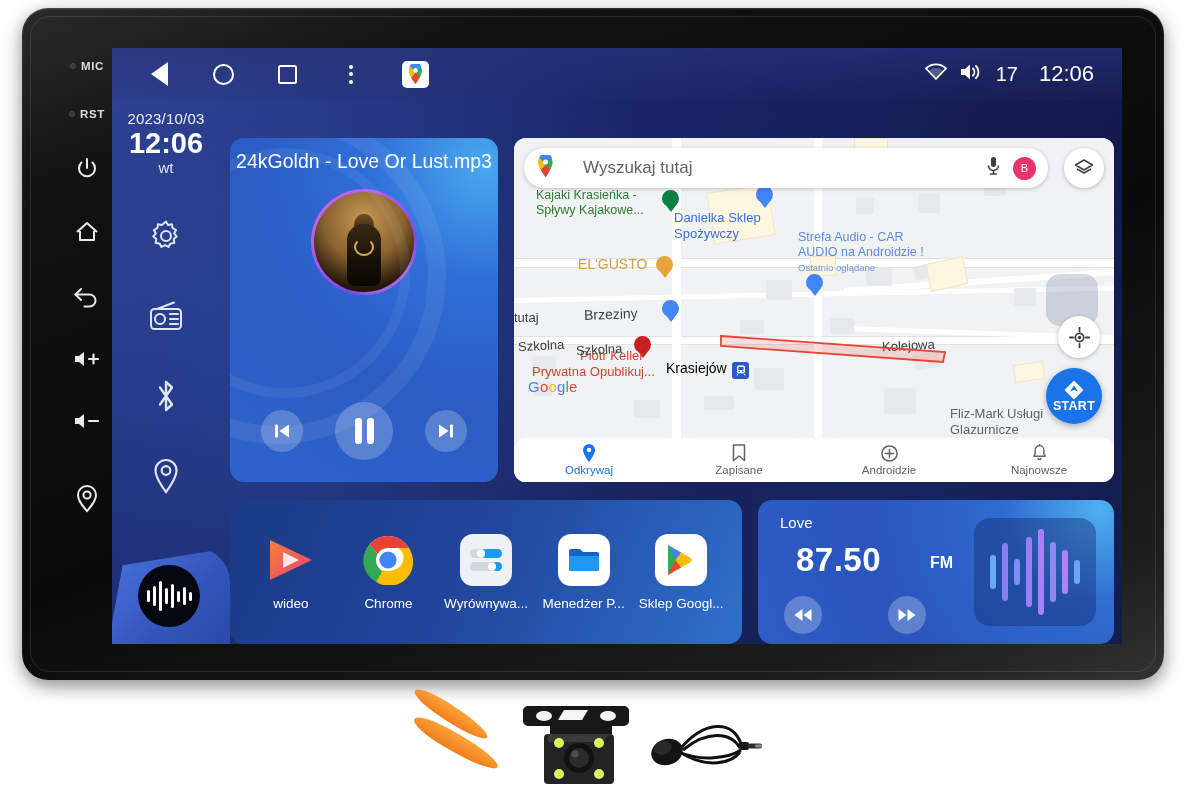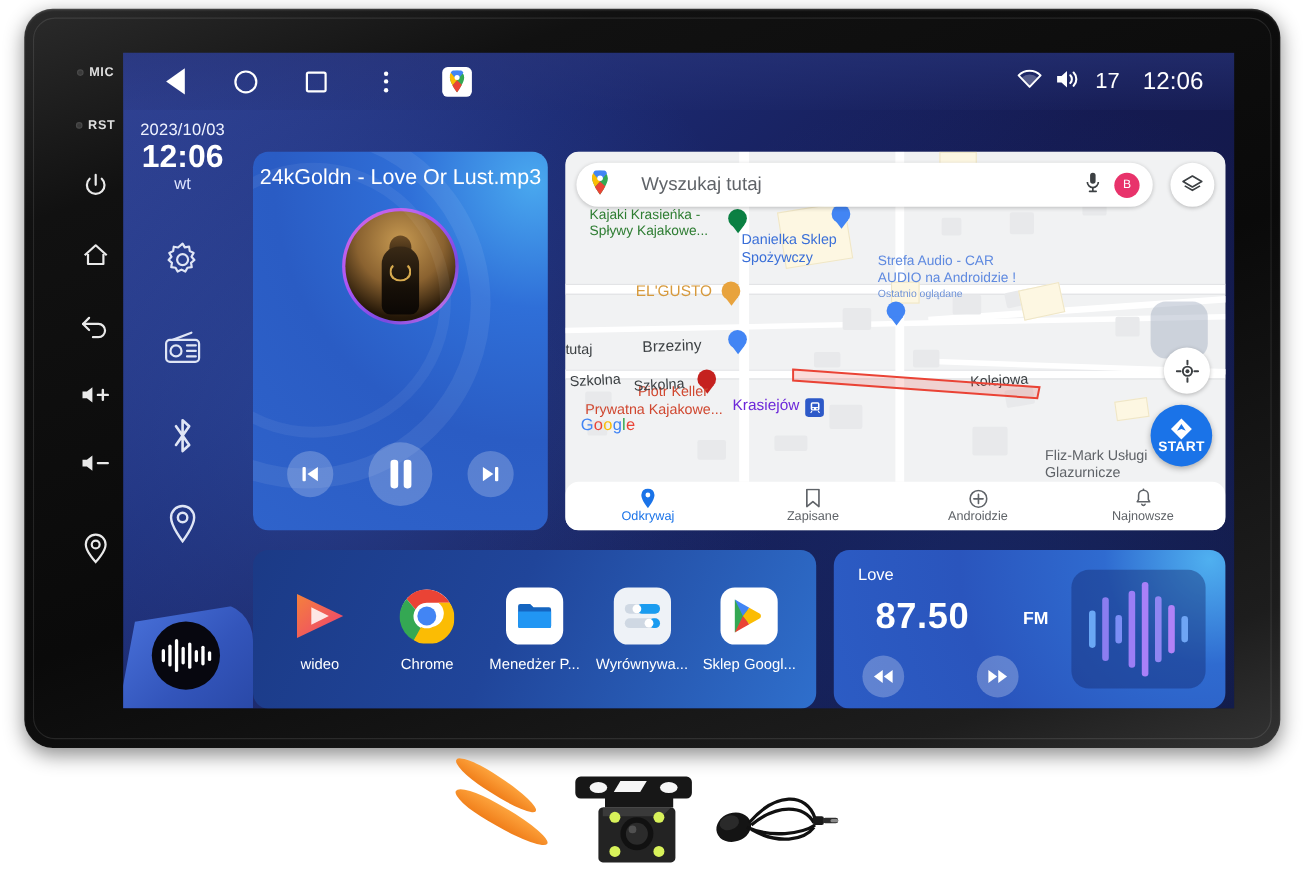--- a/index.html
+++ b/index.html
@@ -516,33 +516,33 @@
               <div>Spożywczy</div>
           </div>
           <div class="maplabel" style="left:284px;top:92px;color:#5f8ae0;font-size:12.5px;line-height:15px;">
             <div>Strefa Audio - CAR</div>
               <div>AUDIO na Androidzie !</div>
             <div style="font-size:9.5px;color:#6f93d8;">Ostatnio oglądane</div>
           </div>
           <div class="maplabel" style="left:64px;top:118px;color:#d79a3c;font-size:14px;">EL'GUSTO</div>
           <div class="maplabel" style="left:18px;top:210px;color:#d0472f;font-size:13px;line-height:16px;">
             <div style="margin-left:48px;">Piotr Keller</div>
-              <div>Prywatna Kajakowe...</div>
+              <div>Prywatna Opublikuj...</div>
           </div>
           <div class="maplabel" style="left:436px;top:268px;color:#5f6368;font-size:13px;line-height:16px;">
             <div>Fliz-Mark Usługi</div>
               <div>Glazurnicze</div>
           </div>
 
           <div class="maplabel" style="left:0px;top:172px;color:#3c4043;font-size:13px;">tutaj</div>
           <div class="maplabel" style="left:70px;top:168px;color:#3c4043;font-size:14px;transform:rotate(-2deg);">Brzeziny</div>
           <div class="maplabel" style="left:4px;top:200px;color:#3c4043;font-size:13px;transform:rotate(-3deg);">Szkolna</div>
           <div class="maplabel" style="left:62px;top:204px;color:#3c4043;font-size:13px;transform:rotate(-3deg);">Szkolna</div>
           <div class="maplabel" style="left:368px;top:200px;color:#3c4043;font-size:13px;transform:rotate(-3deg);">Kolejowa</div>
-          <div class="maplabel" style="left:152px;top:222px;color:#6d28d9;font-size:14px;">Krasiejów</div>
+          <div class="maplabel" style="left:152px;top:222px;color:#000000;font-size:14px;">Krasiejów</div>
 
           <div class="maplabel" style="left:14px;top:240px;font-size:15px;font-weight:500;letter-spacing:.2px;">
             <span style="color:#4285F4">G</span><span style="color:#EA4335">o</span><span style="color:#FBBC04">o</span><span style="color:#4285F4">g</span><span style="color:#34A853">l</span><span style="color:#EA4335">e</span>
           </div>
         </div>
 
         <div class="searchbar">
           <span>
             <svg width="19" height="22" viewBox="0 0 17 20">
               <path d="M8.5 0a6.5 6.5 0 0 0-6.5 6.5c0 5 6.5 13.5 6.5 13.5S15 11.5 15 6.5A6.5 6.5 0 0 0 8.5 0z" fill="#34A853"></path>
@@ -645,44 +645,44 @@
               <path d="M45.8 13A24 24 0 0 1 13.2 47l8-14.5A12 12 0 0 0 35.5 13z" fill="#FBBC04"></path>
               <circle cx="25" cy="25" r="11.2" fill="#fff"></circle>
               <circle cx="25" cy="25" r="8.6" fill="#4285F4"></circle>
             </svg>
           </div>
           <div class="app-label">Chrome</div>
         </div>
 
         <div class="app">
           <div class="app-ico">
-            <div class="ico-white">
-              <svg width="34" height="28" viewBox="0 0 34 28">
-                <path d="M2 5a2 2 0 0 1 2-2h9l3 3h14a2 2 0 0 1 2 2v15a2 2 0 0 1-2 2H4a2 2 0 0 1-2-2z" fill="#1565c0"></path>
-                <path d="M2 10h30v13a2 2 0 0 1-2 2H4a2 2 0 0 1-2-2z" fill="#2196f3"></path>
-              </svg>
-            </div>
-          </div>
-          <div class="app-label">Menedżer P...</div>
-        </div>
-
-        <div class="app">
-          <div class="app-ico">
             <div class="ico-white" style="background:#eef2f7;">
               <svg width="36" height="30" viewBox="0 0 36 30">
                 <rect x="2" y="4" width="32" height="9" rx="4.5" fill="#cfd8e3"></rect>
                 <rect x="13" y="4" width="21" height="9" rx="4.5" fill="#1a9cf0"></rect>
                 <circle cx="13" cy="8.5" r="4" fill="#fff"></circle>
                 <rect x="2" y="17" width="32" height="9" rx="4.5" fill="#cfd8e3"></rect>
                 <rect x="24" y="17" width="10" height="9" rx="4.5" fill="#1a9cf0"></rect>
                 <circle cx="24" cy="21.5" r="4" fill="#fff"></circle>
               </svg>
             </div>
           </div>
           <div class="app-label">Wyrównywa...</div>
+        </div>
+
+        <div class="app">
+          <div class="app-ico">
+            <div class="ico-white">
+              <svg width="34" height="28" viewBox="0 0 34 28">
+                <path d="M2 5a2 2 0 0 1 2-2h9l3 3h14a2 2 0 0 1 2 2v15a2 2 0 0 1-2 2H4a2 2 0 0 1-2-2z" fill="#1565c0"></path>
+                <path d="M2 10h30v13a2 2 0 0 1-2 2H4a2 2 0 0 1-2-2z" fill="#2196f3"></path>
+              </svg>
+            </div>
+          </div>
+          <div class="app-label">Menedżer P...</div>
         </div>
 
         <div class="app">
           <div class="app-ico">
             <div class="ico-white">
               <svg width="32" height="34" viewBox="0 0 32 34">
                 <path d="M3 2 22 17 3 32z" fill="#34A853"></path>
                 <path d="M3 2 16.5 10 22 17 3 32z" fill="#4285F4" opacity=".0"></path>
                 <path d="M3 2 16.2 9.6 10.4 17 3 2z" fill="#4285F4"></path>
                 <path d="M3 32 10.4 17 16.2 24.4z" fill="#EA4335"></path>

